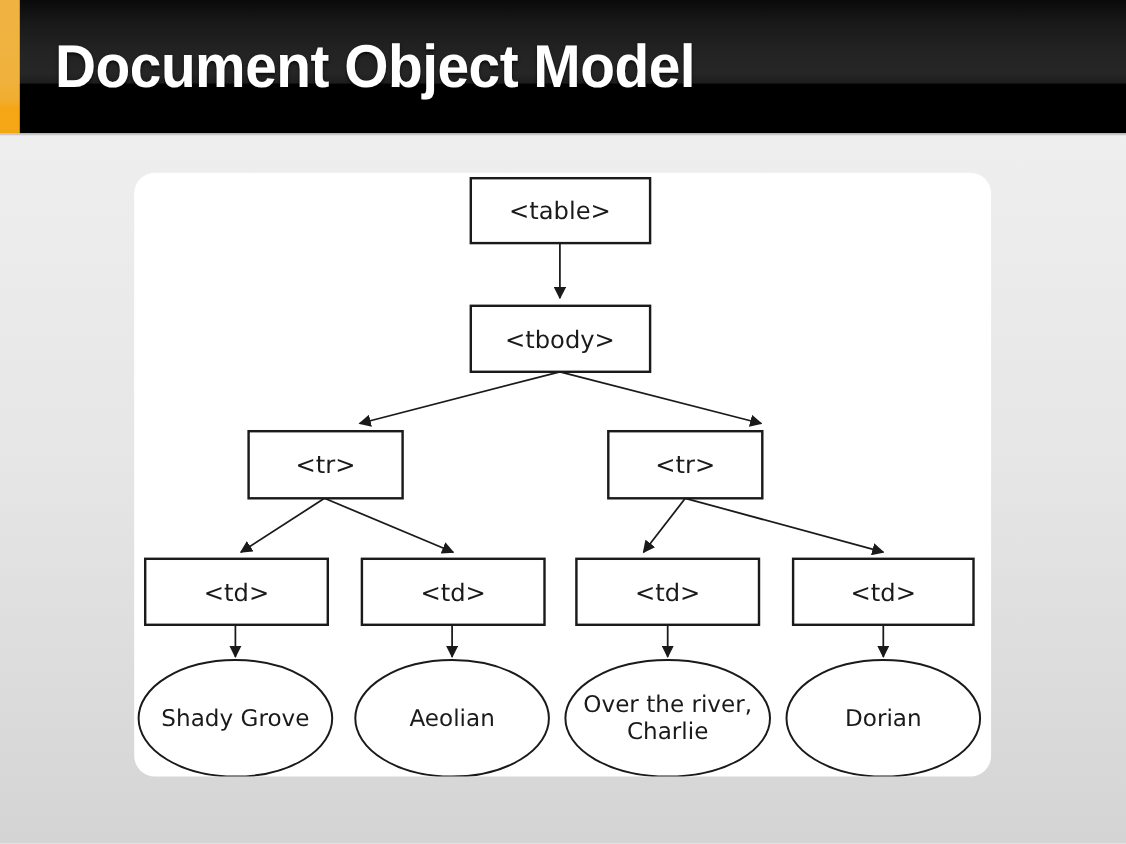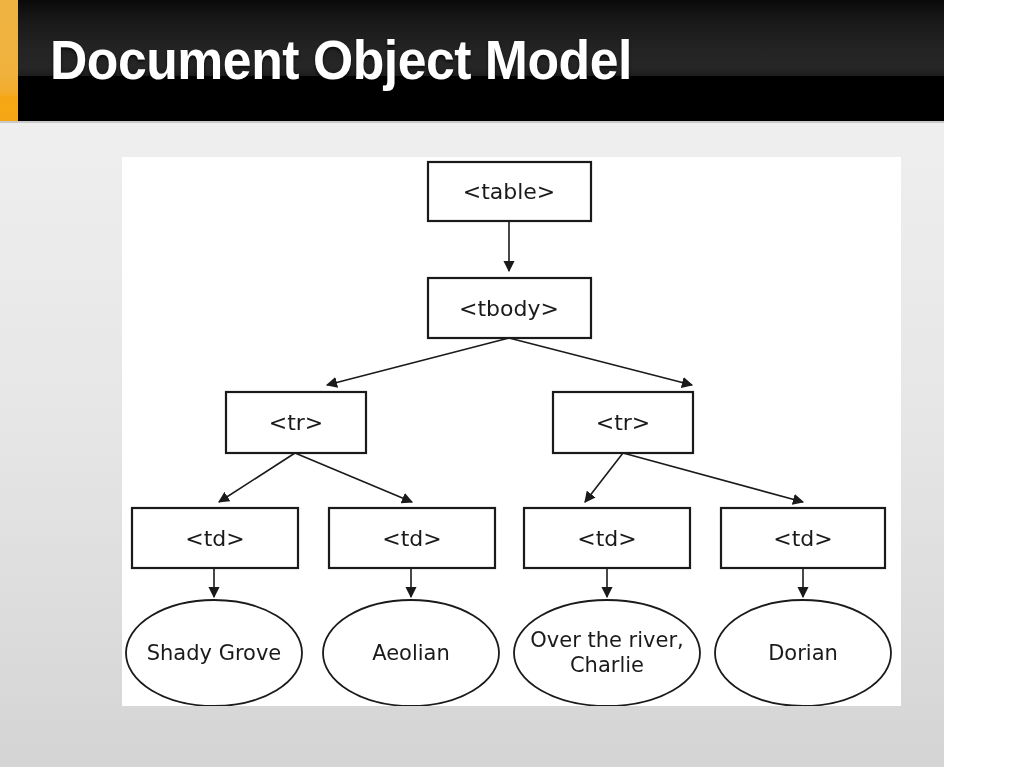--- a/index.html
+++ b/index.html
@@ -9,21 +9,21 @@
   body {
     width: 1024px;
     height: 767px;
     overflow: hidden;
     font-family: "Liberation Sans", sans-serif;
     background: #ffffff;
   }
 
   #slide {
     position: relative;
-    width: 944px;
+    width: 1024px;
     height: 767px;
     background: linear-gradient(180deg, #f2f2f2 0%, #eeeeee 18%, #e6e6e6 55%, #d9d9d9 88%, #d4d4d4 100%);
     overflow: hidden;
   }
 
   
   #header-band {
     position: absolute;
     left: 0;
     top: 0;
@@ -73,20 +73,21 @@
   }
 
   
   #diagram-panel {
     position: absolute;
     left: 122px;
     top: 157px;
     width: 779px;
     height: 549px;
     background: #ffffff;
+    border-radius: 19px;
   }
   #dom-tree-svg {
     display: block;
     width: 779px;
     height: 549px;
   }
   .node-label {
     font-family: "DejaVu Sans", sans-serif;
     font-size: 22px;
     fill: #1a1a1a;

